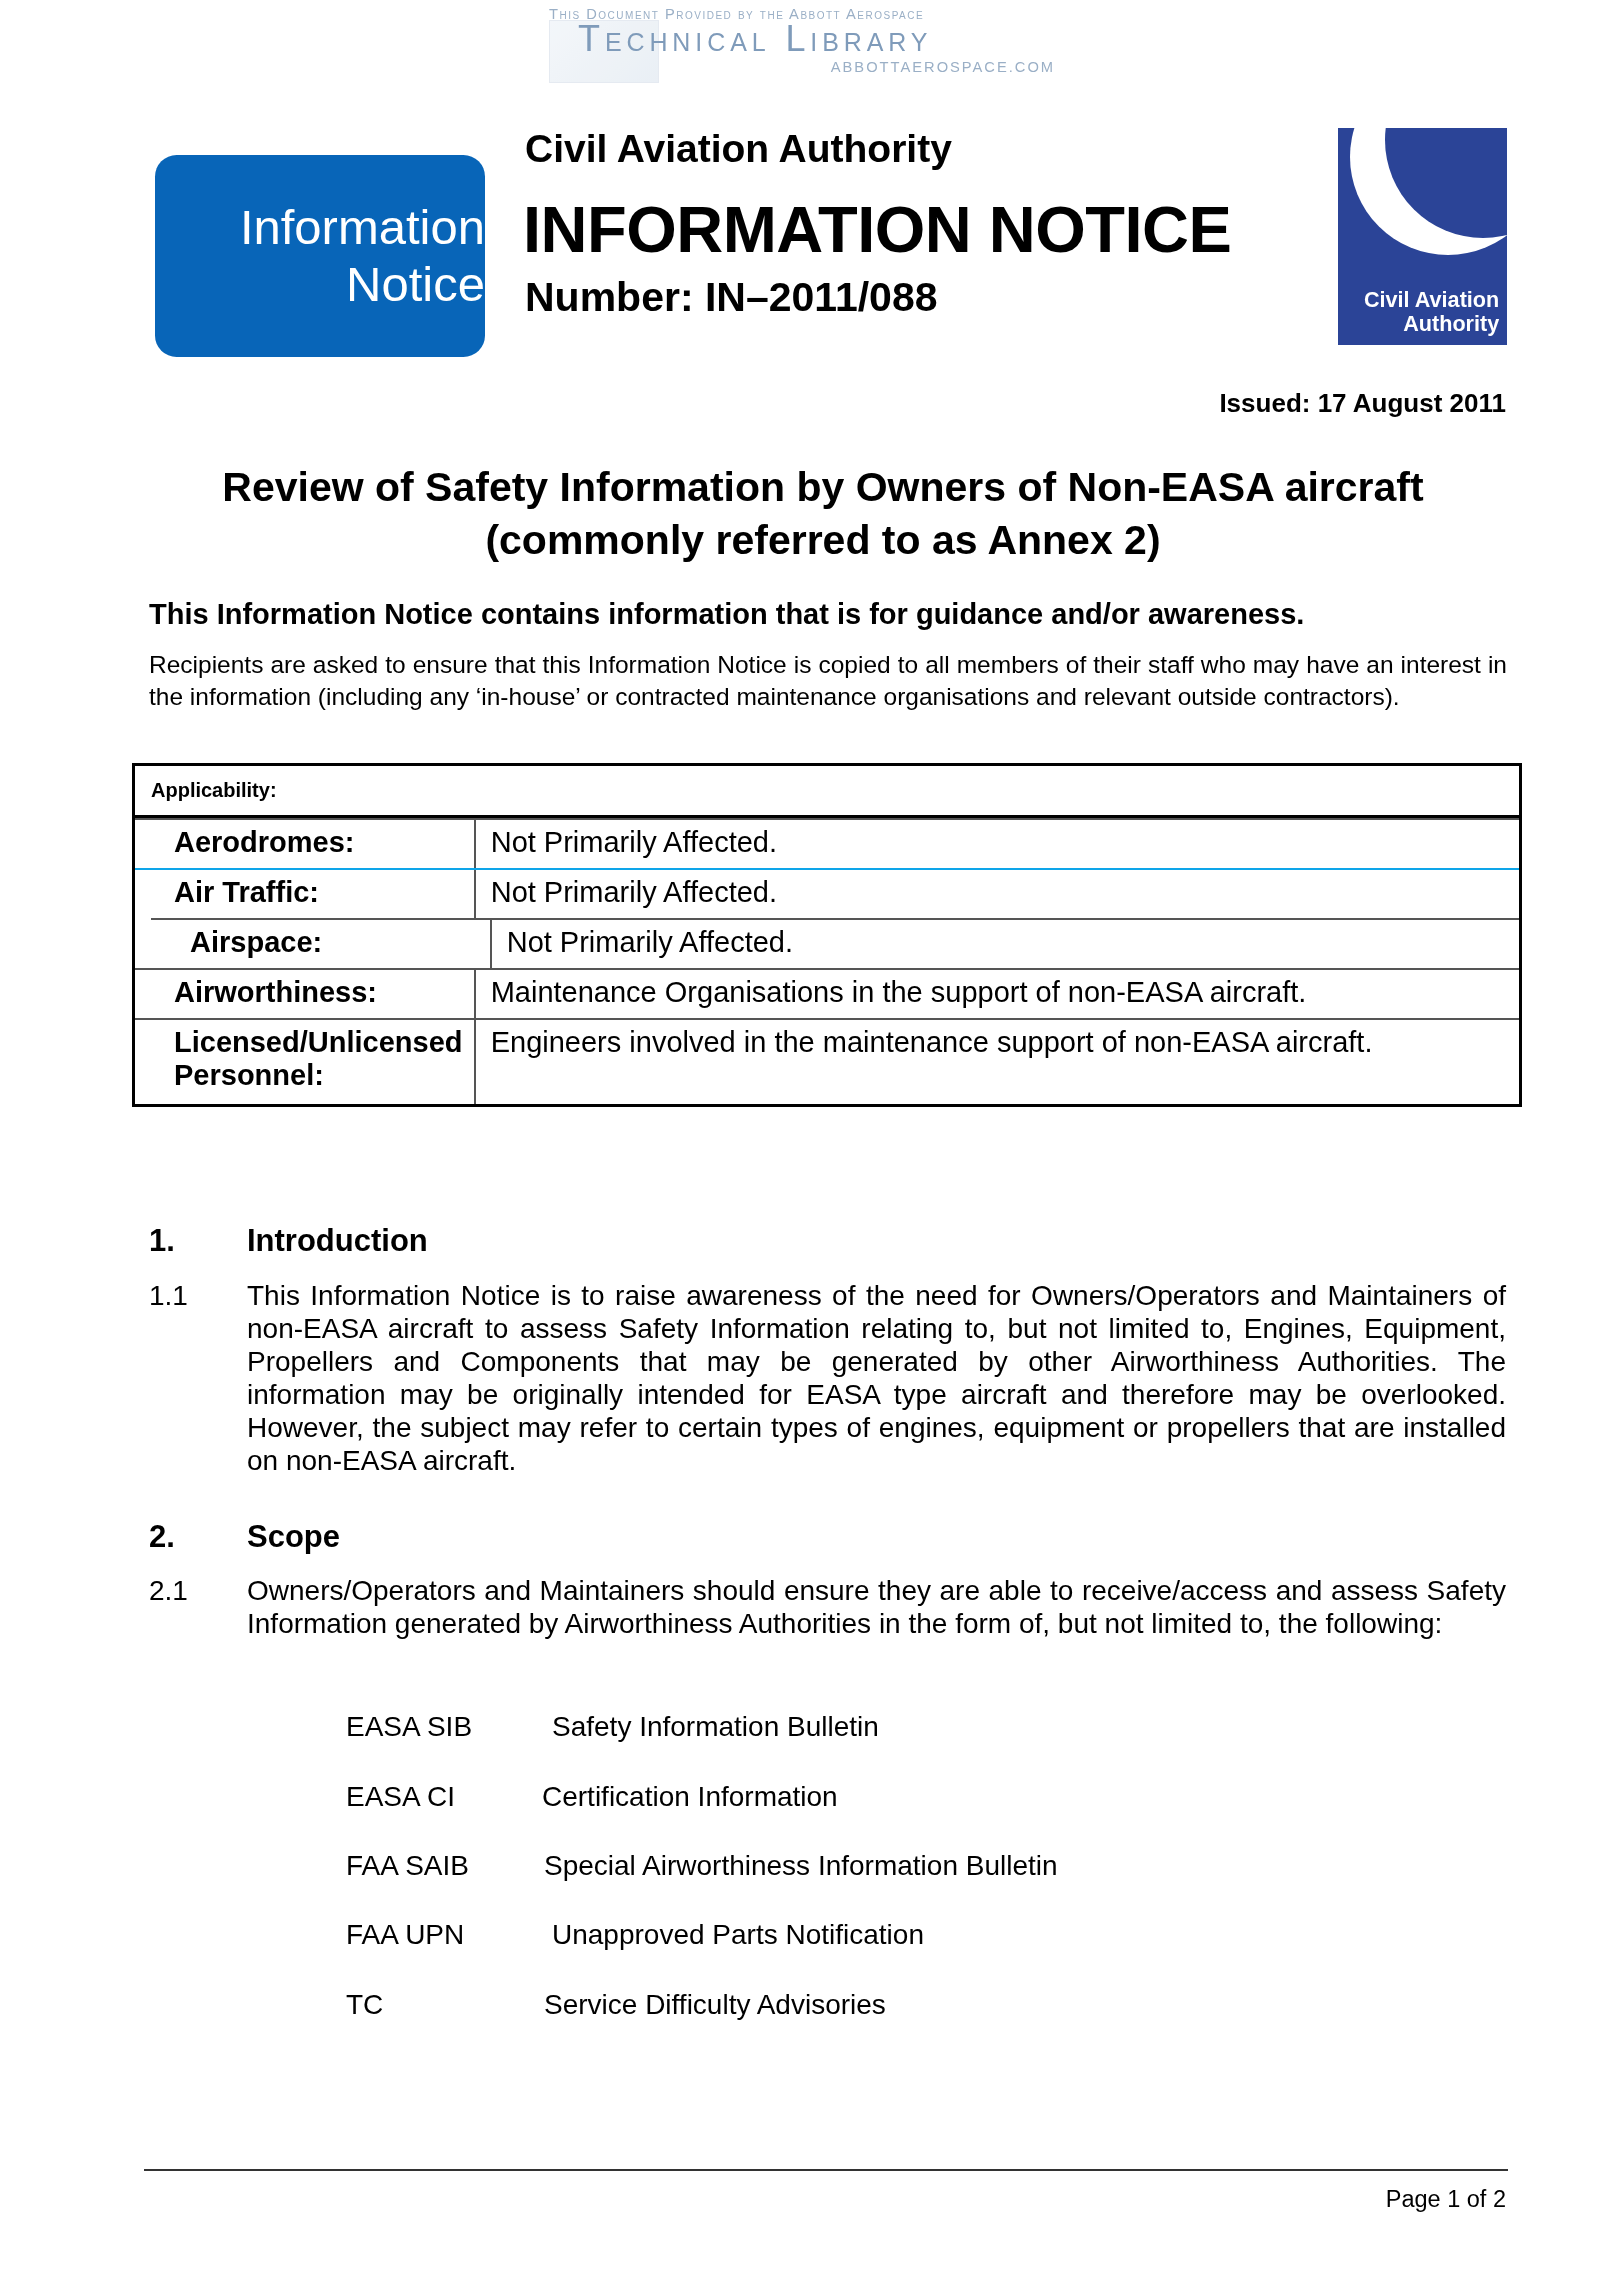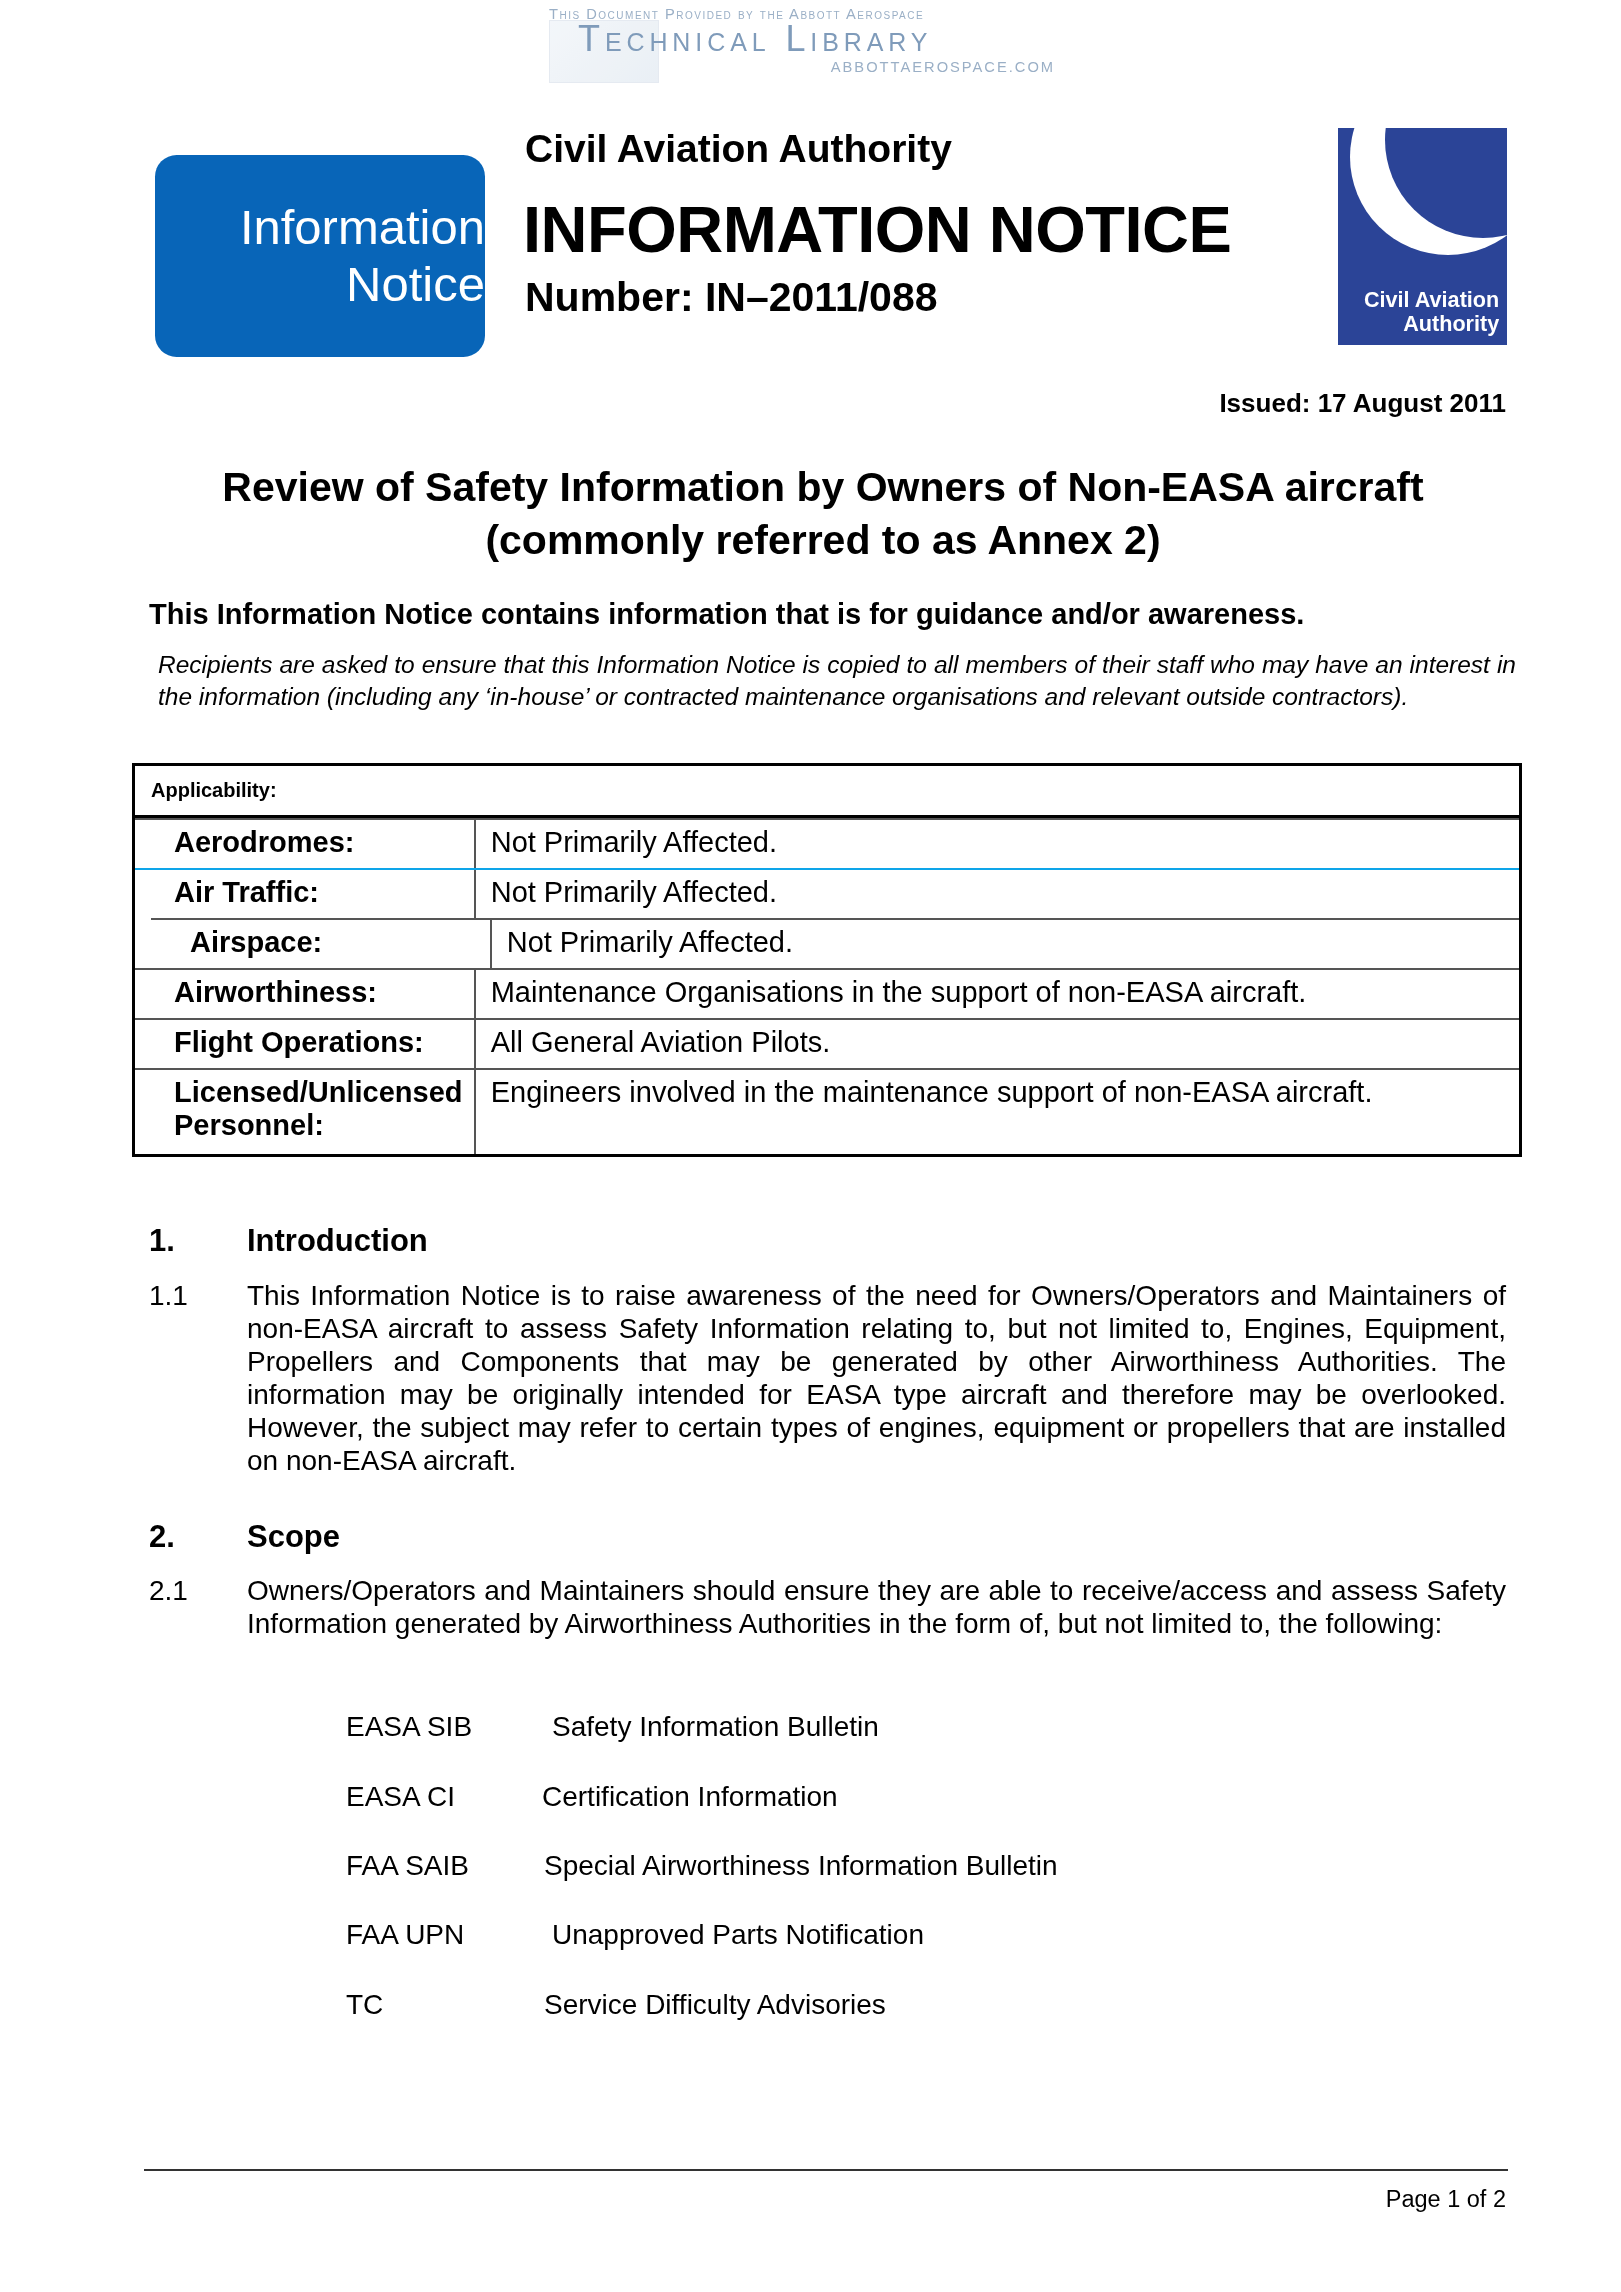--- a/index.html
+++ b/index.html
@@ -27,21 +27,21 @@
   .logo { left:1338px; top:128px; width:169px; height:217px; background:#2b4497; overflow:hidden; }
   .logo .crescent { position:absolute; left:11.8px; top:-69px; width:196px; height:196px; border-radius:50%; background:#fff; }
   .logo .crescent-cut { position:absolute; left:47px; top:-86px; width:196px; height:196px; border-radius:50%; background:#2b4497; }
   .logo .logo-text { position:absolute; right:7.8px; bottom:9.8px; color:#fff; font-weight:bold; font-size:21.6px; line-height:23.5px; text-align:right; }
 
   .issued { right:115px; top:388px; font-size:26px; font-weight:bold; white-space:nowrap; }
 
   .doc-title { left:137px; width:1372px; top:461px; font-size:41px; font-weight:bold; text-align:center; line-height:53px; }
 
   .guidance { left:149px; top:598px; font-size:29px; font-weight:bold; white-space:nowrap; }
-  .recipients { left:158px; top:649px; width:1358px; font-size:24.5px; line-height:32px; text-align:justify;font-style:italic; }
+  .recipients { left:149px; top:649px; width:1358px; font-size:24.5px; line-height:32px; text-align:justify; }
 
   
   .appl { left:132px; top:763px; width:1384px; border:3.9px solid #000; border-collapse:collapse; }
   .appl-header { height:49px; border-bottom:3.9px solid #000; font-weight:bold; font-size:20px; padding-left:16px; display:flex; align-items:center; }
   .appl-row { display:flex; border-top:2px solid #555; min-height:48px; }
   .appl-row:first-of-type { border-top:none; }
   .appl-key { width:341px; border-right:2px solid #555; font-weight:bold; font-size:29px; padding:5.9px 0 5.9px 39px; box-sizing:border-box; line-height:33px; }
   .appl-val { flex:1; font-size:29px; padding:5.9px 0 5.9px 14.7px; line-height:33px; }
   .appl-row.tall { min-height:84px; }
 
@@ -108,24 +108,20 @@
     <div class="appl-val">Not Primarily Affected.</div>
   </div>
   <div class="appl-row" style="border-top:2px solid #555;margin-left:16px;">
     <div class="appl-key">Airspace:</div>
     <div class="appl-val">Not Primarily Affected.</div>
   </div>
   <div class="appl-row" style="border-top:2px solid #555;">
     <div class="appl-key">Airworthiness:</div>
     <div class="appl-val">Maintenance Organisations in the support of non-EASA aircraft.</div>
   </div>
-  <div class="appl-row" style="border-top:2px solid #555;">
-    <div class="appl-key">Flight Operations:</div>
-    <div class="appl-val">All General Aviation Pilots.</div>
-  </div>
   <div class="appl-row tall" style="border-top:2px solid #555;justify-content:space-between;">
     <div class="appl-key" style="padding-right:7.8px;">Licensed/Unlicensed Personnel:</div>
     <div class="appl-val">Engineers involved in the maintenance support of non-EASA aircraft.</div>
   </div>
 </div>
 
 <div class="abs sec-head" style="left:149px; top:1223px; width:588px; height:39px;">
   <span class="sec-num">1.</span>
   <span class="sec-text">Introduction</span>
 </div>

